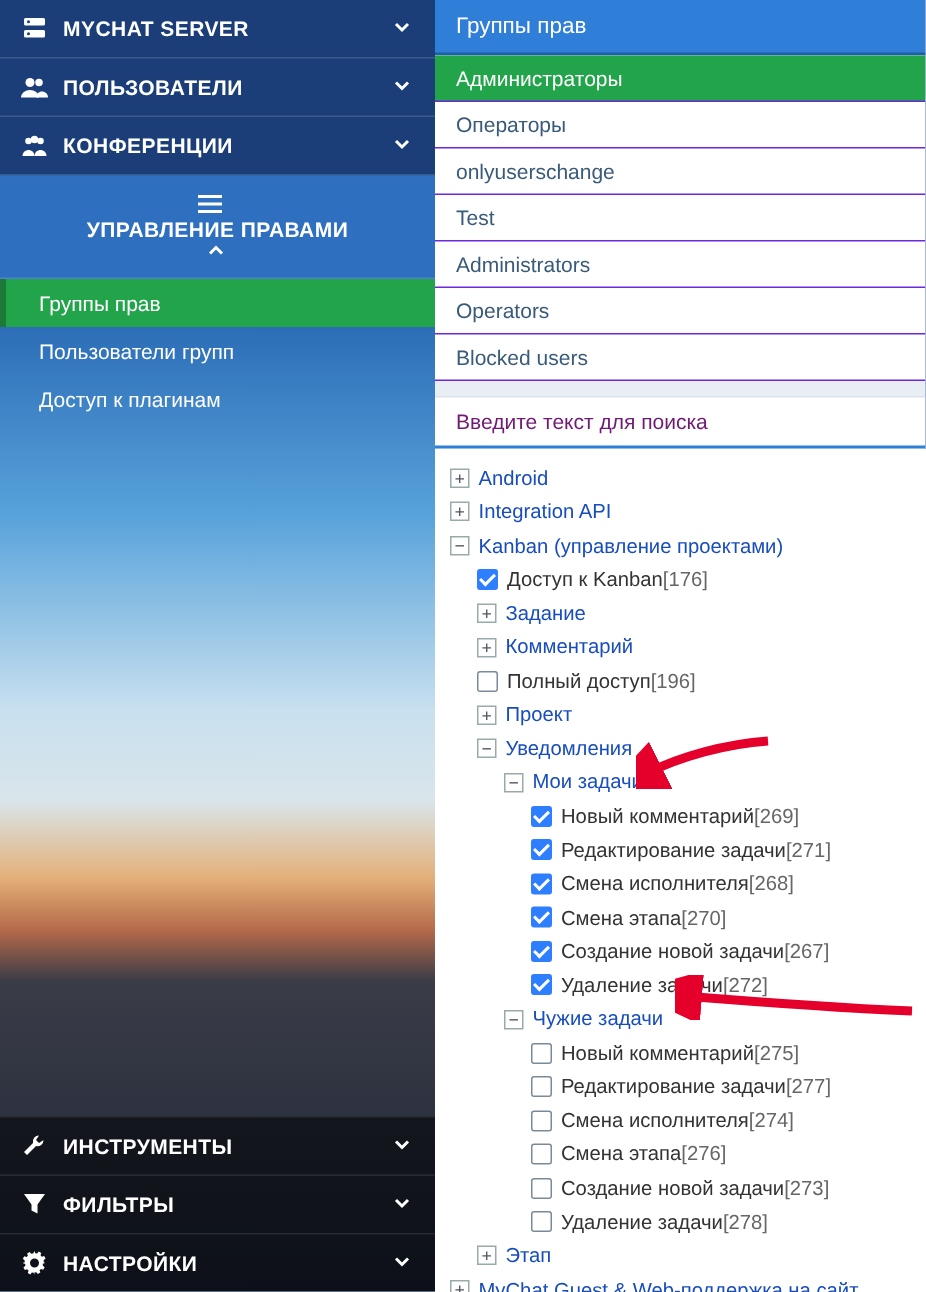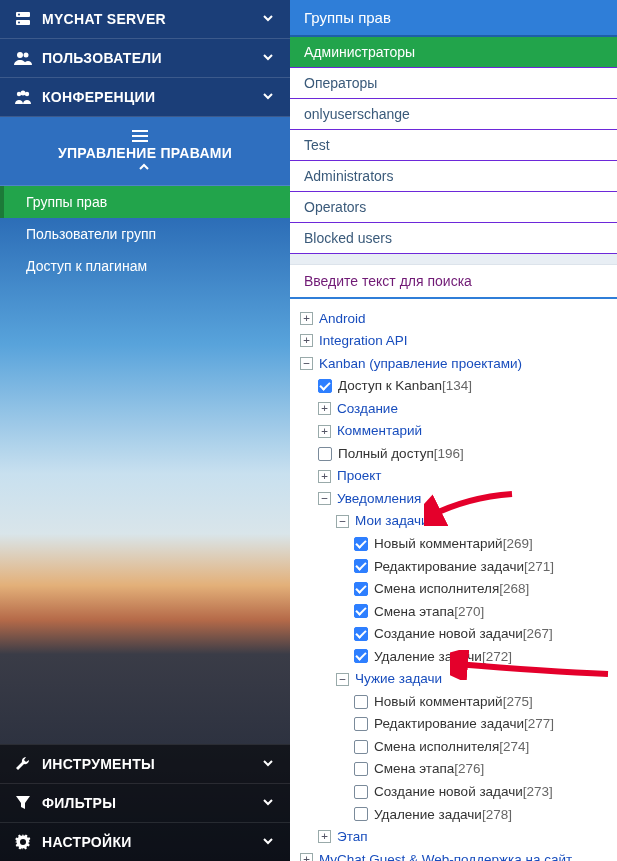--- a/index.html
+++ b/index.html
@@ -178,25 +178,25 @@
           <span class="exp">+</span>
           <a class="link">Integration API</a>
         </div>
         <div class="node lvl0">
           <span class="exp">−</span>
           <a class="link">Kanban (управление проектами)</a>
         </div>
         <div class="node lvl1">
           <span class="chk checked"></span>
           <span>Доступ к Kanban</span>
-          <span class="idtag"> [<span>134</span>]</span>
-        </div>
-        <div class="node lvl1">
-          <span class="exp">+</span>
-          <a class="link">Создание</a>
+          <span class="idtag"> [<span>176</span>]</span>
+        </div>
+        <div class="node lvl1">
+          <span class="exp">+</span>
+          <a class="link">Задание</a>
         </div>
         <div class="node lvl1">
           <span class="exp">+</span>
           <a class="link">Комментарий</a>
         </div>
         <div class="node lvl1">
           <span class="chk"></span>
           <span>Полный доступ</span>
           <span class="idtag"> [<span>196</span>]</span>
         </div>

